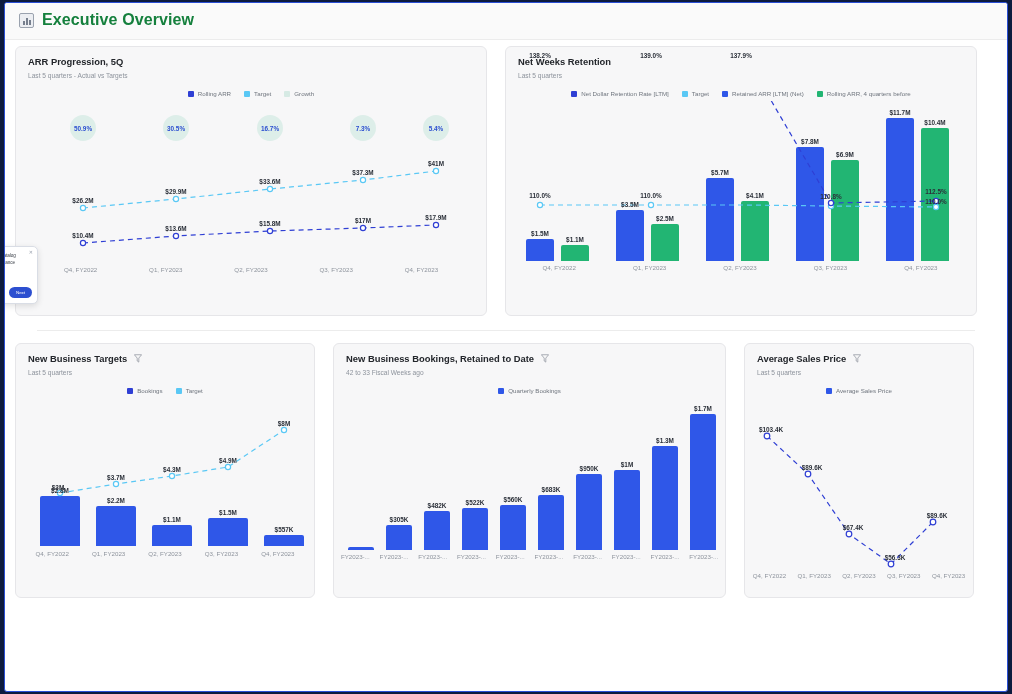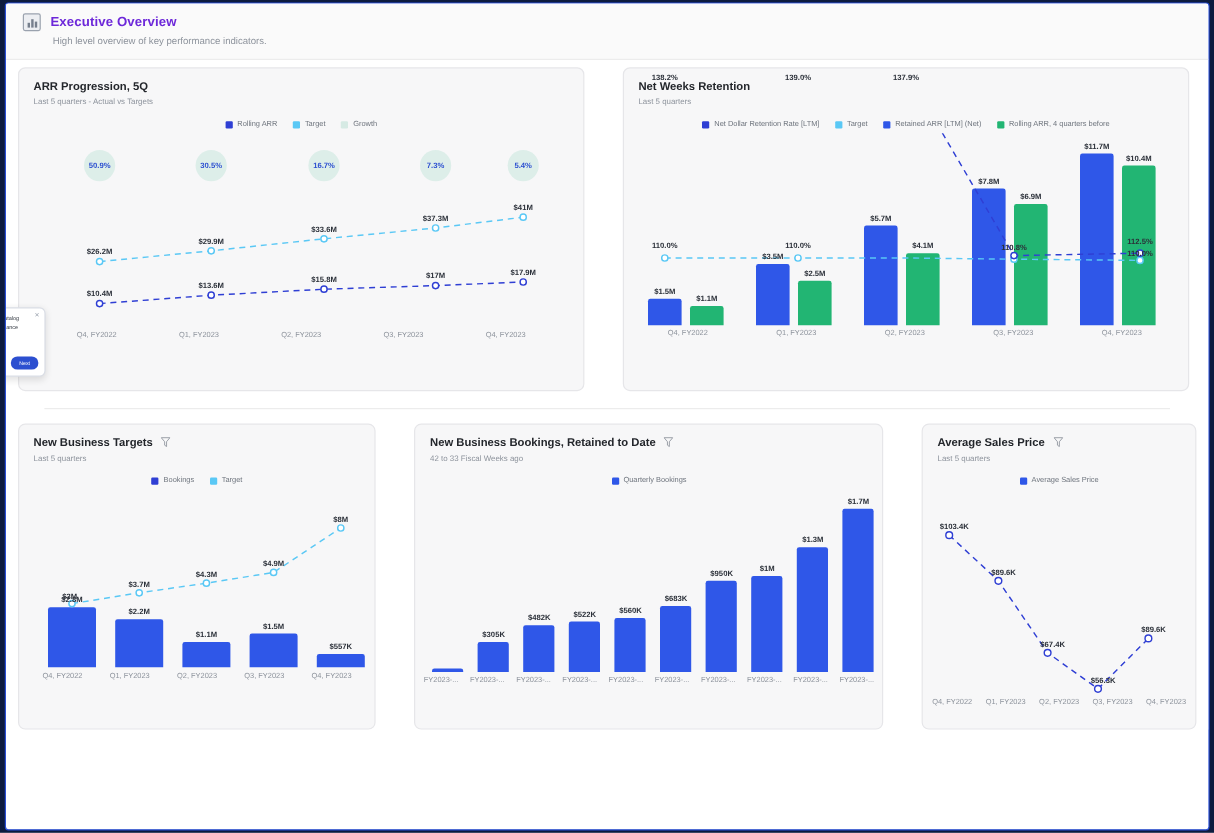--- a/index.html
+++ b/index.html
@@ -28,26 +28,26 @@
     width: 15px; height: 15px;
     border: 1px solid #9aa2ae; border-radius: 2px;
     background: #eceef2;
     display: flex; align-items: flex-end; justify-content: center;
     gap: 1px; padding-bottom: 2px;
   }
   .app-icon i { display:block; width: 2px; background: #767f8d; }
   .app-icon i:nth-child(1){ height: 4px; }
   .app-icon i:nth-child(2){ height: 7px; }
   .app-icon i:nth-child(3){ height: 5px; }
-  .page-title { font-size: 11px; font-weight: bold; color: #6d28d9; letter-spacing: .1px;}
+  .page-title { font-size: 16px; font-weight: bold; color: #15803d; letter-spacing: .1px;}
   .page-sub { font-size: 8px; color: #8d939c; margin: 4px 0 0 25px; }
 
   
   .board { padding: 6px 10px 0 10px; background:#fff;}
-  .row { display: flex; gap: 32px; }
+  .row { display: flex; gap: 18px; }
   .card {
     background: #f7f7f8;
     border: 1px solid #e6e6e9;
     border-radius: 6px;
     position: relative;
   }
   .card-head { padding: 9px 0 0 12px; }
   .card-title-row { display:flex; align-items:center; gap: 7px;}
   .card-title { font-size: 9.4px; font-weight: bold; color: #23262b; }
   .card-sub { font-size: 6.6px; color: #8d939c; margin-top: 5px; }
@@ -105,21 +105,20 @@
 
   <div class="page-header">
     <div class="title-row">
       <span class="app-icon">
           <i></i>
           <i></i>
           <i></i>
         </span>
       <span class="page-title">Executive Overview</span>
     </div>
-    <div class="page-sub">High level overview of key performance indicators.</div>
   </div>
 
   <div class="board">
 
     <div class="row">
 
       <div class="card" style="width:472px;height:270px;">
         <div class="card-head">
           <div class="card-title-row">
             <span class="card-title">ARR Progression, 5Q</span>

